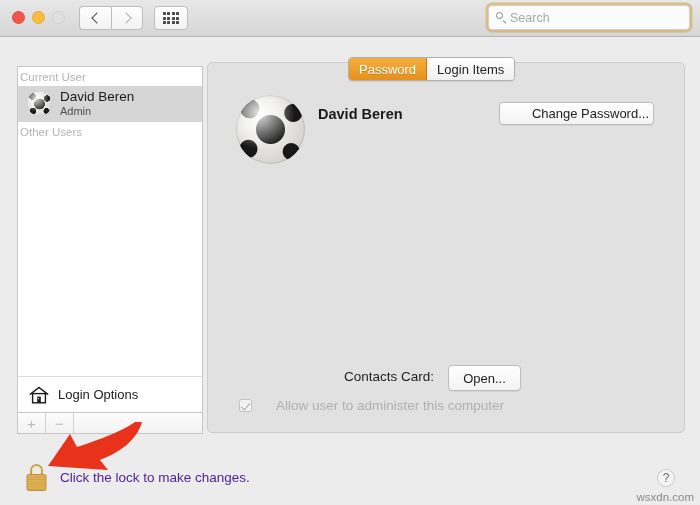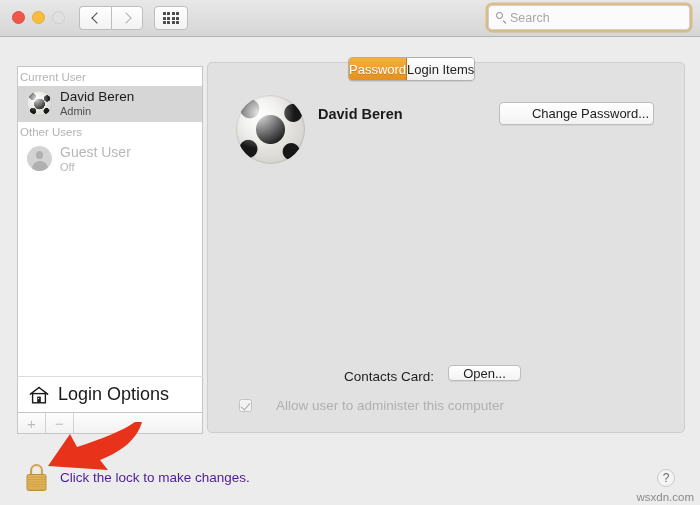--- a/index.html
+++ b/index.html
@@ -223,21 +223,21 @@
     border-top: 1px solid #dcdcdc;
     border-bottom: none;
     box-sizing: border-box;
     display: flex;
     align-items: center;
     padding-left: 11px;
   }
   .house-icon { width: 20px; height: 18px; flex: none; }
   .login-options-label {
     margin-left: 9px;
-    font-size: 18px;
+    font-size: 13px;
     color: #1a1a1a;
   }
 
   .addrow {
     position: absolute;
     left: 17px; top: 412px;
     width: 186px;
     height: 22px;
     background: linear-gradient(to bottom, #fdfdfd 0%, #f2f2f2 100%);
     border: 1px solid #c6c6c6;
@@ -273,21 +273,21 @@
     position: absolute;
     left: 348px; top: 57px;
     height: 22px;
     display: flex;
     border: 1px solid #b0b0b0;
     border-radius: 4px;
     overflow: hidden;
     box-shadow: 0 1px 1px rgba(0,0,0,0.08);
   }
   .tab {
-    padding: 0 0;
+    padding: 0 10px;
     height: 100%;
     display: flex;
     align-items: center;
     font-size: 13px;
     background: linear-gradient(to bottom, #ffffff 0%, #f0f0f0 100%);
     color: #232323;
     box-sizing: border-box;
   }
   .tab.active {
     background: linear-gradient(to bottom, #f6ae3c 0%, #e6901c 100%);
@@ -339,21 +339,21 @@
   }
   .contacts-label {
     position: absolute;
     left: 344px; top: 369px;
     font-size: 13.5px;
     color: #1e1e1e;
   }
   .btn-open {
     position: absolute;
     left: 448px; top: 365px;
-    width: 73px; height: 16px;
+    width: 73px; height: 26px;
   }
 
   .admin-row {
     position: absolute;
     left: 239px; top: 398px;
     display: flex;
     align-items: center;
   }
   .checkbox {
     width: 13px; height: 13px;
@@ -464,27 +464,20 @@
     <div class="user-row selected">
       <span class="avatar-ball"></span>
       <span class="user-text">
         <div class="user-name">David Beren</div>
         <div class="user-sub">Admin</div>
       </span>
     </div>
 
     <div class="grp-header">Other Users</div>
 
-    <div class="user-row dim">
-      <span class="avatar-guest"></span>
-      <span class="user-text">
-        <div class="user-name">Guest User</div>
-        <div class="user-sub">Off</div>
-      </span>
-    </div>
   </div>
 
   <div class="login-options">
     <svg class="house-icon" viewBox="0 0 20 18">
       <path d="M10 1.5 L18.6 8.2" stroke="#1a1a1a" stroke-width="1.5" fill="none" stroke-linecap="round"></path>
       <path d="M10 1.5 L1.4 8.2" stroke="#1a1a1a" stroke-width="1.5" fill="none" stroke-linecap="round"></path>
       <rect x="3.6" y="7.6" width="12.8" height="9.2" fill="none" stroke="#1a1a1a" stroke-width="1.4"></rect>
       <rect x="8.2" y="10.6" width="3.6" height="6.2" fill="#1a1a1a"></rect>
       <rect x="9" y="12" width="1.1" height="1.1" fill="#ffffff"></rect>
     </svg>

